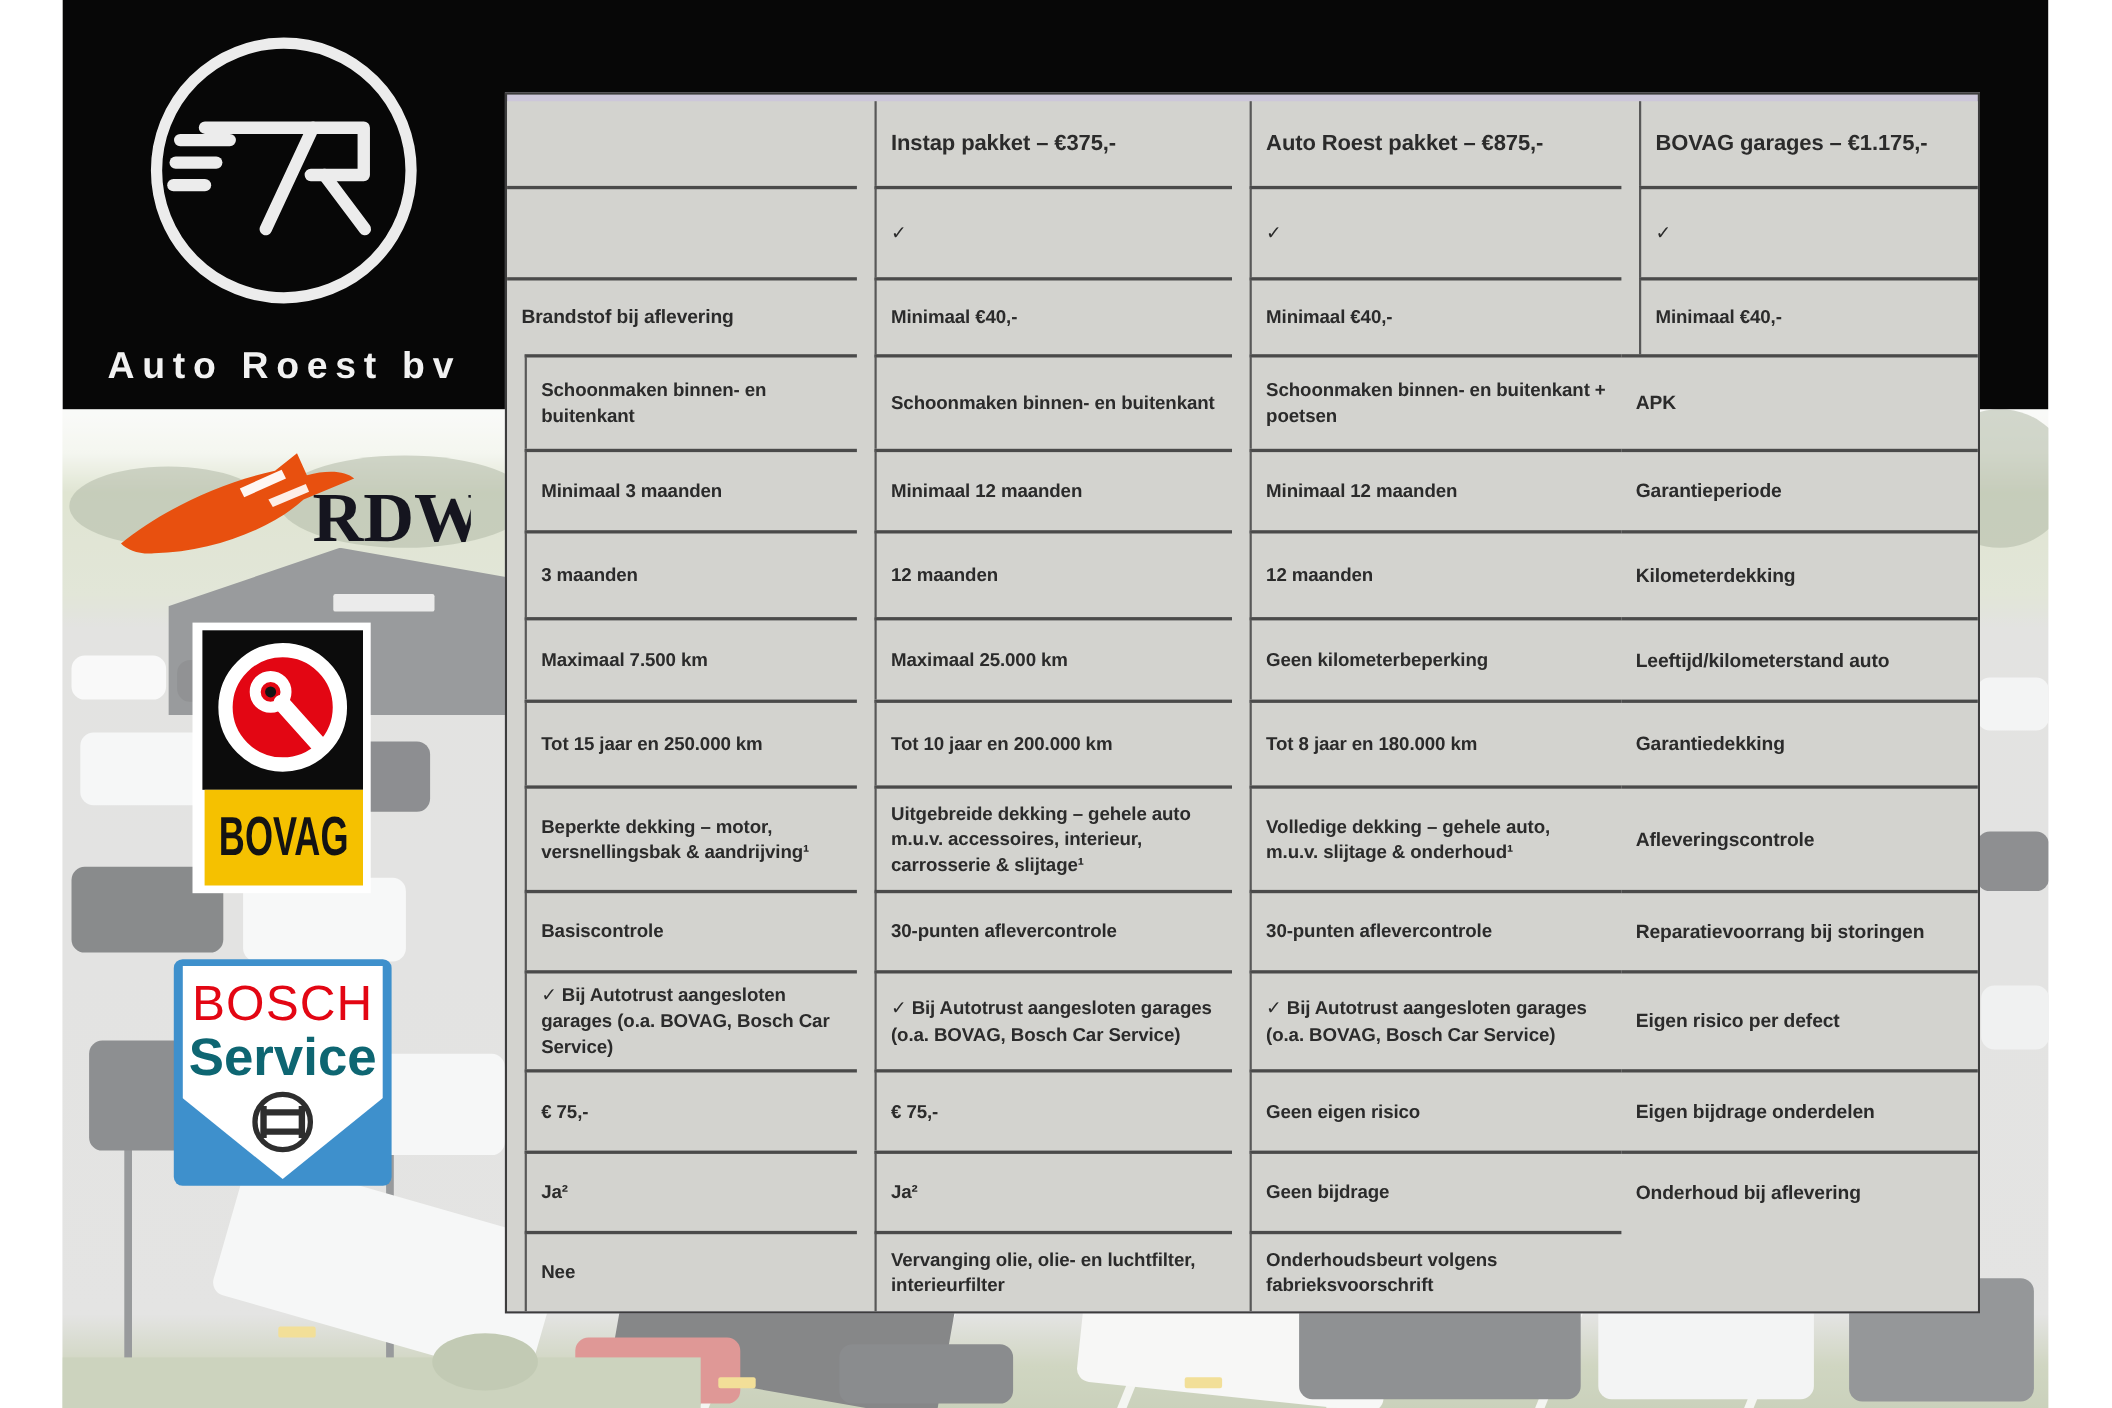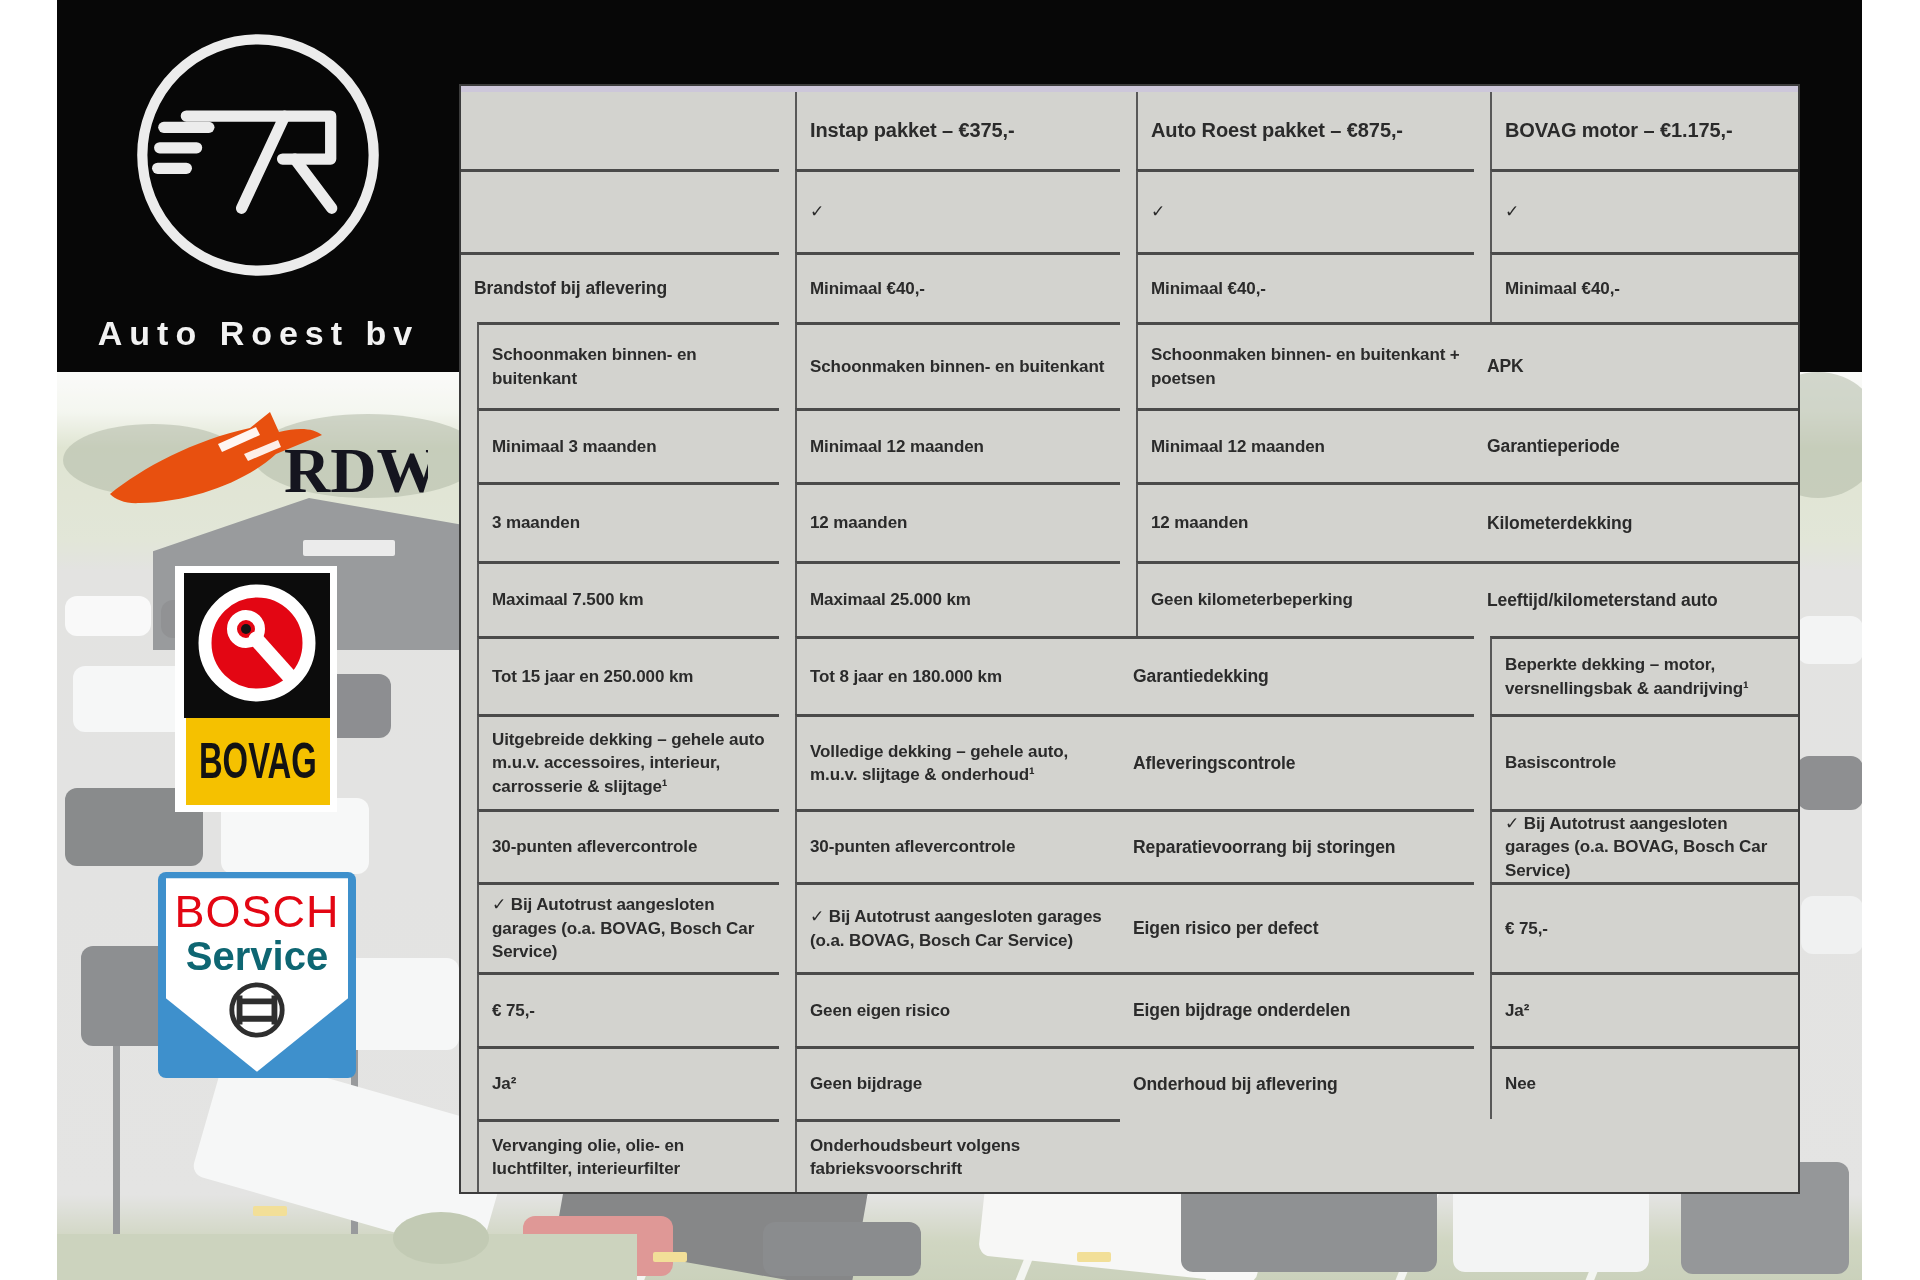--- a/index.html
+++ b/index.html
@@ -37,21 +37,21 @@
          padding:7px;box-sizing:border-box;z-index:2;display:flex;flex-direction:column;align-items:flex-end;}
   .bovag-top{background:#0c0c0c;height:145px;display:flex;align-items:center;justify-content:center;}
   .bovag-bottom{background:#f5c100;flex:1;display:flex;align-items:center;justify-content:center;overflow:hidden;}
   .bovag-word{font-weight:bold;font-size:40px;color:#131313;transform:scale(.82,1.25);letter-spacing:0px;}
   .bosch{position:absolute;left:158px;top:872px;width:198px;height:206px;background:#3e90cc;
          border-radius:8px;z-index:2;}
   .bosch-shield{position:absolute;left:4%;top:3%;width:92%;height:94%;background:#ffffff;
                 clip-path:polygon(0 0,100% 0,100% 62%,50% 100%,0 62%);
                 display:flex;flex-direction:column;align-items:center;}
   .bosch-w1{color:#e30613;font-weight:normal;font-size:45px;letter-spacing:1px;margin-top:8px;}
-  .bosch-w2{color:#0e6672;font-weight:bold;font-size:40px;margin-top:-4px;}
+  .bosch-w2{color:#0e6672;font-weight:bold;font-size:48px;margin-top:-4px;}
 
   
   .pkg-table{position:absolute;left:459px;top:84px;width:1341px;box-sizing:border-box;z-index:2;
              background:#cdc7da;border:2px solid #3c3c3c;padding-top:6px;}
   .tbl{display:grid;grid-template-columns:318px 341px 354px 324px;
        grid-template-rows:77px 83px 70px 86px 74px 79px 75px 78px 95px 73px 90px 74px 73px 73px;
        background:#d3d3cf;}
   .cell{box-sizing:border-box;display:flex;align-items:center;overflow:hidden;
         padding:4px 13px;border-top:3px solid #4a4a4a;
         font-weight:bold;font-size:17px;line-height:1.38;letter-spacing:-0.1px;color:#2b2b2b;}
@@ -155,21 +155,21 @@
         <path d="M14,23 H50 M14,41 H50 M14,17 V47 M50,17 V47" fill="none" stroke="#2e2e2e" stroke-width="6"></path>
       </svg>
     </div>
   </div>
 
   <div class="pkg-table">
     <div class="tbl" id="tbl">
       <div class="cell head c0"></div>
       <div class="cell head">Instap pakket – €375,-</div>
       <div class="cell head">Auto Roest pakket – €875,-</div>
-      <div class="cell head">BOVAG motor – €1.175,-</div>
+      <div class="cell head">BOVAG garages – €1.175,-</div>
 
     <div class="cell c0"></div>
         <div class="cell">✓</div>
         <div class="cell">✓</div>
         <div class="cell">✓</div>
         <div class="cell c0">Brandstof bij aflevering</div>
         <div class="cell">Minimaal €40,-</div>
         <div class="cell">Minimaal €40,-</div>
         <div class="cell">Minimaal €40,-</div>
         <div class="cell">Schoonmaken binnen- en buitenkant</div>
@@ -182,20 +182,21 @@
         <div class="cell c0">Garantieperiode</div>
         <div class="cell">3 maanden</div>
         <div class="cell">12 maanden</div>
         <div class="cell">12 maanden</div>
         <div class="cell c0">Kilometerdekking</div>
         <div class="cell">Maximaal 7.500 km</div>
         <div class="cell">Maximaal 25.000 km</div>
         <div class="cell">Geen kilometerbeperking</div>
         <div class="cell c0">Leeftijd/kilometerstand auto</div>
         <div class="cell">Tot 15 jaar en 250.000 km</div>
+        <div class="cell">Tot 10 jaar en 200.000 km</div>
         <div class="cell">Tot 8 jaar en 180.000 km</div>
         <div class="cell c0">Garantiedekking</div>
         <div class="cell">Beperkte dekking – motor, versnellingsbak &amp; aandrijving¹</div>
         <div class="cell">Uitgebreide dekking – gehele auto m.u.v. accessoires, interieur, carrosserie &amp; slijtage¹</div>
         <div class="cell">Volledige dekking – gehele auto, m.u.v. slijtage &amp; onderhoud¹</div>
         <div class="cell c0">Afleveringscontrole</div>
         <div class="cell">Basiscontrole</div>
         <div class="cell">30-punten aflevercontrole</div>
         <div class="cell">30-punten aflevercontrole</div>
         <div class="cell c0">Reparatievoorrang bij storingen</div>

